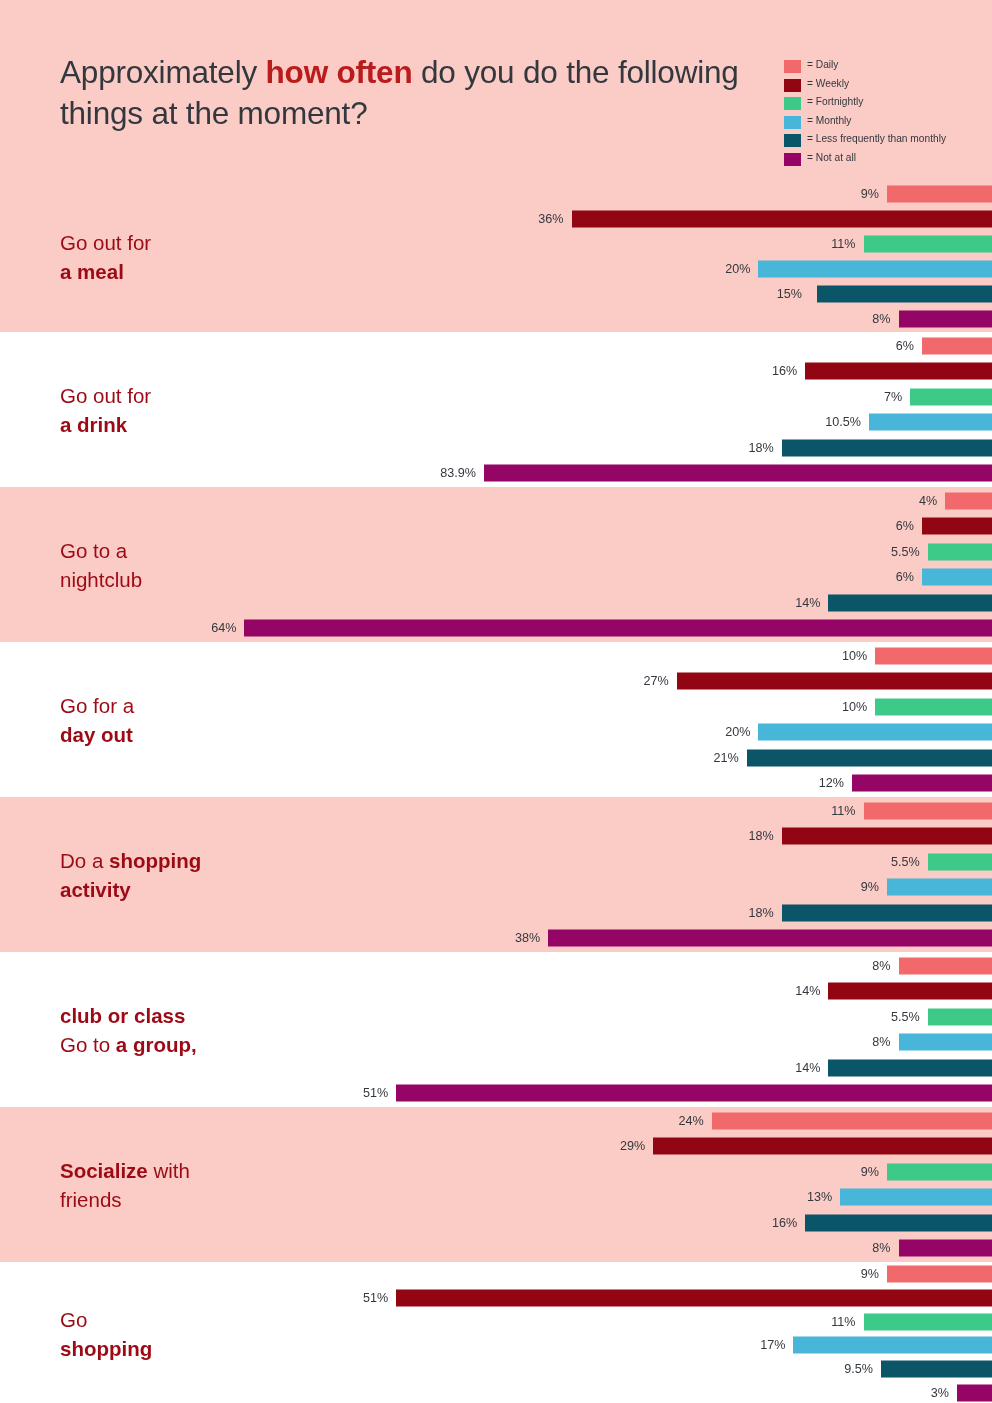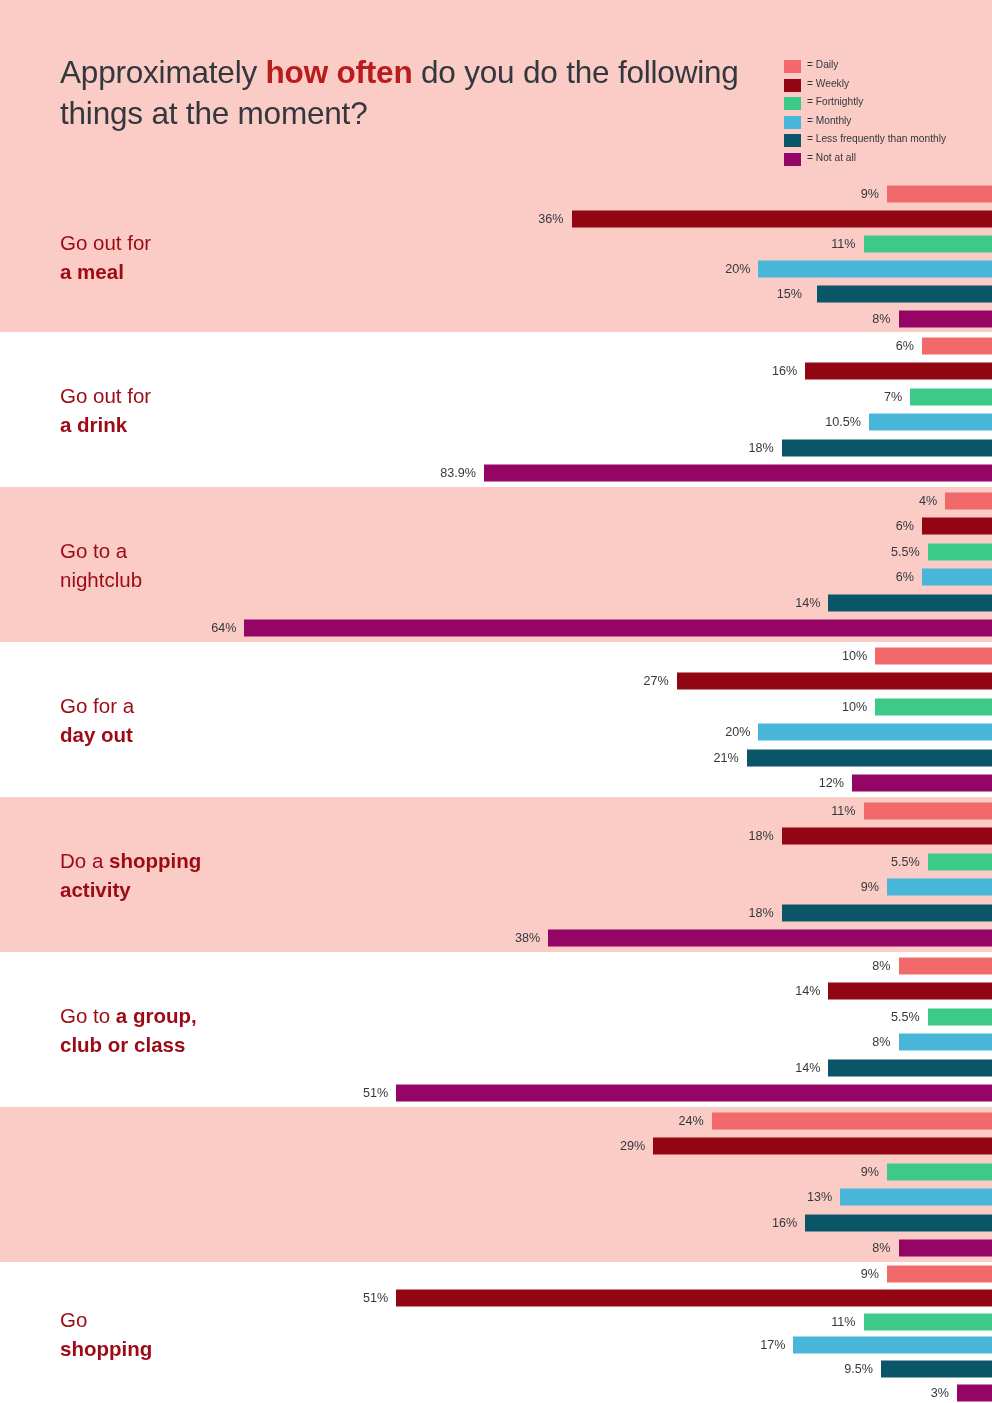--- a/index.html
+++ b/index.html
@@ -260,22 +260,22 @@
           <div class="barval" style="right: 218.24px;">18%</div>
         </div>
         <div class="barline">
           <div class="bar" style="width: 443.84px; background: rgb(149, 5, 102);"></div>
           <div class="barval" style="right: 451.84px;">38%</div>
         </div>
       </div>
     </div>
     <div class="grp plain" style="height: 155px;">
       <div class="grp-label">
+        <div style="font-weight: 700;">club or class</div>
         <div><span>Go to </span><b>a group,</b></div>
-        <div style="font-weight: 700;">club or class</div>
       </div>
       <div class="bars">
         <div class="barline">
           <div class="bar" style="width: 93.44px; background: rgb(242, 105, 107);"></div>
           <div class="barval" style="right: 101.44px;">8%</div>
         </div>
         <div class="barline">
           <div class="bar" style="width: 163.52px; background: rgb(145, 6, 18);"></div>
           <div class="barval" style="right: 171.52px;">14%</div>
         </div>
@@ -291,20 +291,24 @@
           <div class="bar" style="width: 163.52px; background: rgb(10, 85, 104);"></div>
           <div class="barval" style="right: 171.52px;">14%</div>
         </div>
         <div class="barline">
           <div class="bar" style="width: 595.68px; background: rgb(149, 5, 102);"></div>
           <div class="barval" style="right: 603.68px;">51%</div>
         </div>
       </div>
     </div>
     <div class="grp shade" style="height: 155px;">
+      <div class="grp-label">
+        <div><b>Socialize </b><span>with</span></div>
+        <div>friends</div>
+      </div>
       <div class="bars">
         <div class="barline">
           <div class="bar" style="width: 280.32px; background: rgb(242, 105, 107);"></div>
           <div class="barval" style="right: 288.32px;">24%</div>
         </div>
         <div class="barline">
           <div class="bar" style="width: 338.72px; background: rgb(145, 6, 18);"></div>
           <div class="barval" style="right: 346.72px;">29%</div>
         </div>
         <div class="barline">

